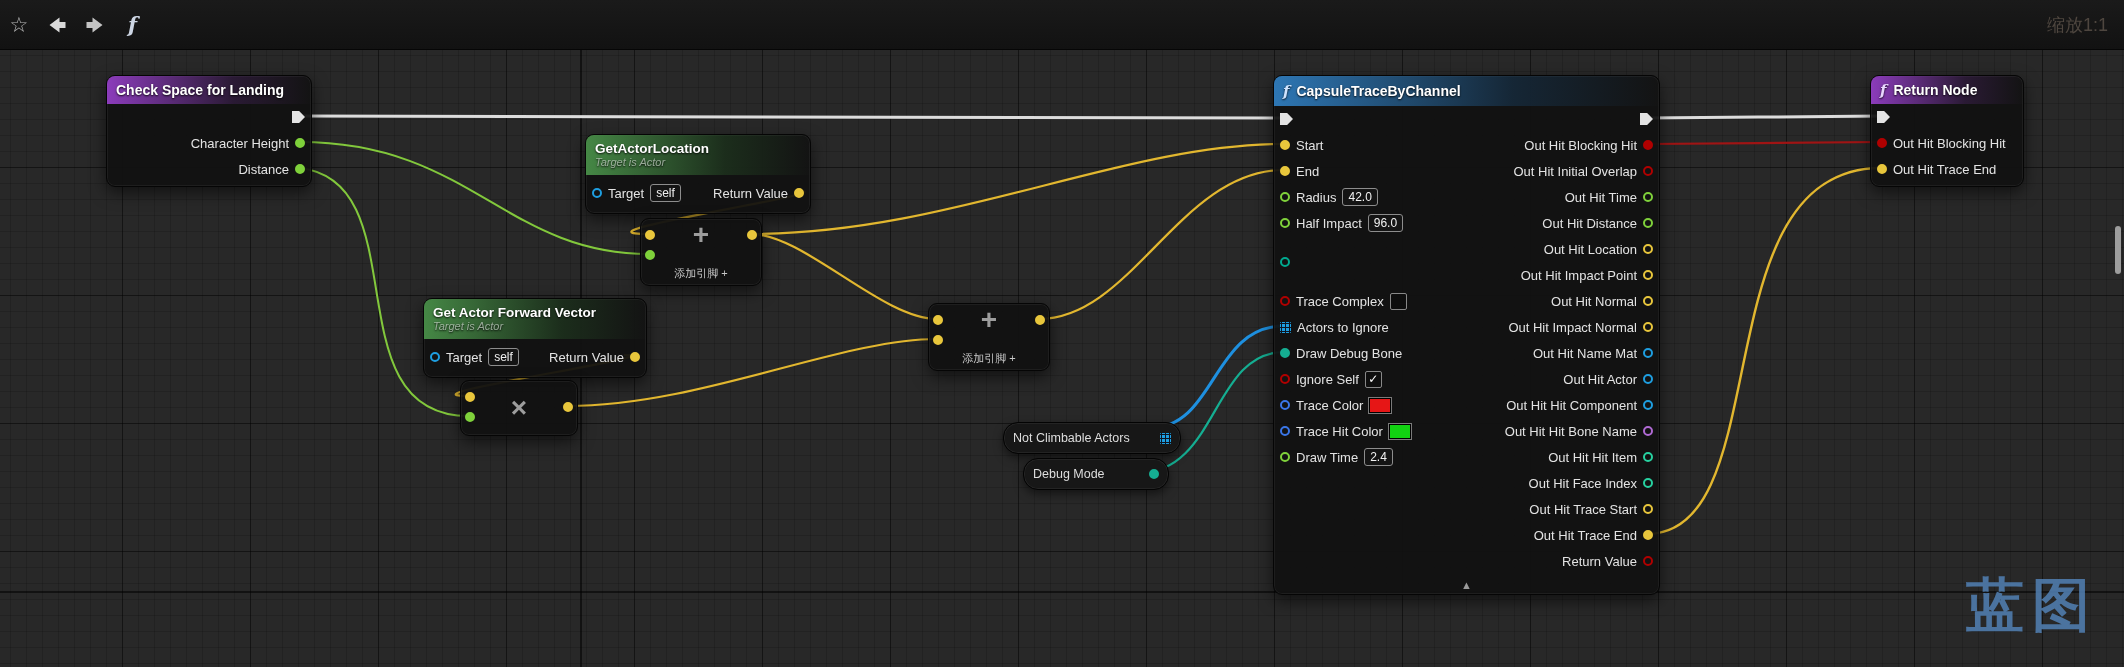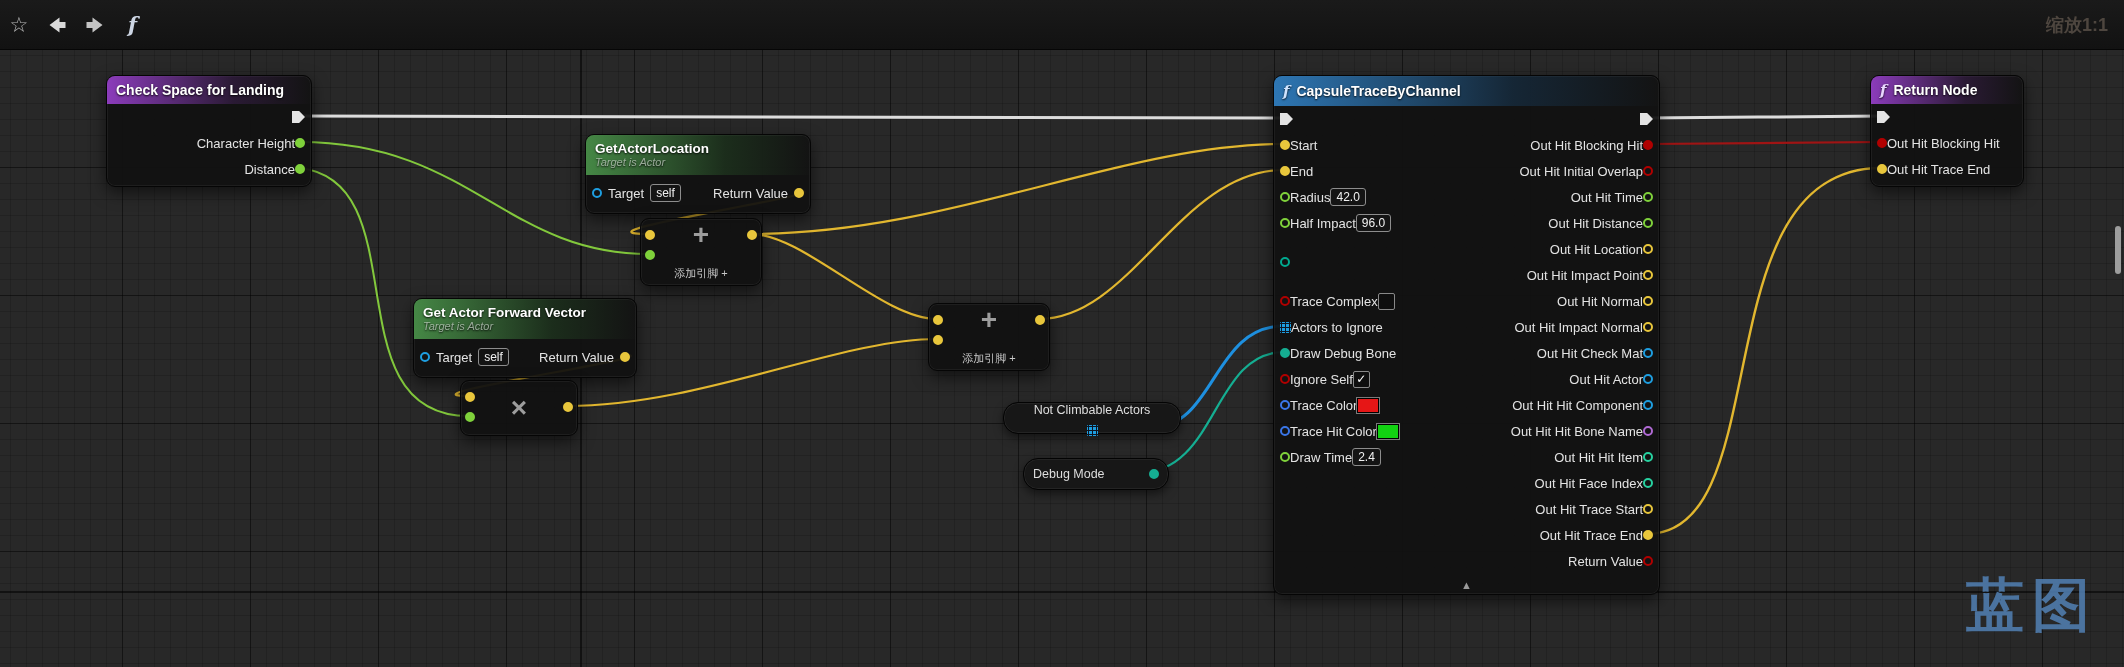--- a/index.html
+++ b/index.html
@@ -8,21 +8,21 @@
   .toolbar{position:absolute;left:0;top:0;width:2124px;height:49px;background:linear-gradient(#1a1a1a,#121212);
     border-bottom:1px solid #060606;display:flex;align-items:center;z-index:10;}
   .tbtn{display:flex;align-items:center;justify-content:center;width:38px;height:49px;cursor:pointer;}
   .star{font-size:21px;color:#b9b9b9;}
   .ficon-big{font-family:"DejaVu Serif","Liberation Serif",serif;font-style:italic;font-weight:bold;
     font-size:21px;color:#cdd6e4;margin:0 2px 0 14px;}
   .crumb{font-size:18px;letter-spacing:.2px;}
   .crumb-parent{color:#b5b5b5;}
   .crumb-sep{color:#8a8a8a;margin:0 10px;font-size:16px;}
   .crumb-current{color:#d2d2d2;}
-  .zoom-label{position:absolute;right:16px;top:13px;font-size:18px;color:#4e463f;font-weight:bold;z-index:11;}
+  .zoom-label{position:absolute;right:16px;top:13px;font-size:18px;color:#4e463f;font-weight:normal;z-index:11;}
   
   .graph{position:absolute;left:0;top:49px;width:2124px;height:618px;background-color:#282828;
     background-image:
       linear-gradient(rgba(0,0,0,.42) 1px,transparent 1px),
       linear-gradient(90deg,rgba(0,0,0,.42) 1px,transparent 1px),
       linear-gradient(rgba(0,0,0,.14) 1px,transparent 1px),
       linear-gradient(90deg,rgba(0,0,0,.14) 1px,transparent 1px);
     background-size:128px 128px,128px 128px,16px 16px,16px 16px;
     background-position:-6px -10px,-6px -10px,-6px -10px,-6px -10px;}
   .axis-v{position:absolute;left:580px;top:49px;bottom:0;width:2px;background:rgba(0,0,0,.55);z-index:0;}
@@ -34,21 +34,21 @@
   .nhdr{height:28px;border-radius:8px 8px 0 0;display:flex;align-items:center;gap:7px;padding:0 9px;
     font-weight:bold;font-size:14px;color:#fff;text-shadow:0 1px 2px rgba(0,0,0,.9);white-space:nowrap;}
   .hdr-purple{background:linear-gradient(90deg,rgba(146,62,196,.95),rgba(78,38,104,.4) 62%,rgba(40,40,40,.05));}
   .hdr-blue{background:linear-gradient(90deg,rgba(47,124,189,.95),rgba(26,69,107,.4) 62%,rgba(40,40,40,.05));height:30px;}
   .hdr-green{background:linear-gradient(90deg,rgba(72,142,72,.95),rgba(42,86,42,.4) 62%,rgba(40,40,40,.05));
     height:40px;flex-direction:column;align-items:flex-start;justify-content:center;gap:1px;}
   .hdr-green .t{font-size:13.5px;line-height:14px;}
   .hdr-green .s{font-size:11px;line-height:11px;font-style:italic;font-weight:normal;color:rgba(225,235,225,.62);}
   .ficon{font-family:"DejaVu Serif","Liberation Serif",serif;font-style:italic;font-weight:bold;font-size:15px;}
   .ficon.blue{color:#cfe4ff;} .ficon.purple{color:#e9d6ff;}
-  .prow{height:26px;display:flex;align-items:center;padding:0 6px;font-size:13px;color:#e3e3e3;white-space:nowrap;}
+  .prow{height:26px;display:flex;align-items:center;gap:6px;padding:0 6px;font-size:13px;color:#e3e3e3;white-space:nowrap;}
   .prow.out{justify-content:flex-end;}
   .plabel{white-space:nowrap;}
   .pin{width:10px;height:10px;border-radius:50%;border:2px solid var(--c);box-sizing:border-box;flex:0 0 auto;}
   .pin.filled{background:var(--c);}
   .epin{width:13px;height:12px;background:#e4e4e4;clip-path:polygon(0 0,55% 0,100% 50%,55% 100%,0 100%);flex:0 0 auto;}
   .pin-array{width:11px;height:11px;border-radius:1px;flex:0 0 auto;background-color:#1e9ee0;
     background-image:linear-gradient(#0e1420 1.5px,transparent 1.5px),linear-gradient(90deg,#0e1420 1.5px,transparent 1.5px);
     background-size:4px 4px;background-position:1px 1px;}
   .execrow{height:26px;display:flex;align-items:center;justify-content:space-between;padding:0 6px;}
   .cols{display:flex;align-items:flex-start;}
@@ -157,21 +157,21 @@
 </div>
 
 <div class="node compact" style="left:640px;top:218px;width:120px;height:66px;">
   <div class="bigop">+</div>
   <div class="addpin">添加引脚 +</div>
   <span class="pin filled apin" style="--c:#e8c63c;left:4px;top:11px;"></span>
   <span class="pin filled apin" style="--c:#7fd13b;left:4px;top:31px;"></span>
   <span class="pin filled apin" style="--c:#e8c63c;right:4px;top:11px;"></span>
 </div>
 
-<div class="node" style="left:413px;top:298px;width:222px;height:78px;">
+<div class="node" style="left:423px;top:298px;width:222px;height:78px;">
   <div class="nhdr hdr-green">
     <span class="t">Get Actor Forward Vector</span>
     <span class="s">Target is Actor</span>
   </div>
   <div class="gbody">
     <div class="gside">
       <span class="pin" style="--c:#1e9ee0"></span>
       <span class="plabel">Target</span>
       <span class="vbox">self</span>
     </div>
@@ -190,21 +190,21 @@
 </div>
 
 <div class="node compact" style="left:928px;top:303px;width:120px;height:66px;">
   <div class="bigop">+</div>
   <div class="addpin">添加引脚 +</div>
   <span class="pin filled apin" style="--c:#e8c63c;left:4px;top:11px;"></span>
   <span class="pin filled apin" style="--c:#e8c63c;left:4px;top:31px;"></span>
   <span class="pin filled apin" style="--c:#e8c63c;right:4px;top:11px;"></span>
 </div>
 
-<div class="pill" style="left:1003px;top:402px;width:158px;height:30px;flex-direction:column;">
+<div class="pill" style="left:1003px;top:422px;width:158px;height:30px;">
   <span>Not Climbable Actors</span>
   <span class="pin-array"></span>
 </div>
 
 <div class="pill" style="left:1023px;top:458px;width:126px;height:30px;">
   <span>Debug Mode</span>
   <span class="pin filled" style="--c:#15ae92"></span>
 </div>
 
 <div class="node" style="left:1273px;top:75px;width:385px;height:518px;">
@@ -304,21 +304,21 @@
       </div>
       <div class="prow out">
         <span class="plabel">Out Hit Normal</span>
         <span class="pin" style="--c:#e8c63c"></span>
       </div>
       <div class="prow out">
         <span class="plabel">Out Hit Impact Normal</span>
         <span class="pin" style="--c:#e8c63c"></span>
       </div>
       <div class="prow out">
-        <span class="plabel">Out Hit Check Mat</span>
+        <span class="plabel">Out Hit Name Mat</span>
         <span class="pin" style="--c:#1e9ee0"></span>
       </div>
       <div class="prow out">
         <span class="plabel">Out Hit Actor</span>
         <span class="pin" style="--c:#1e9ee0"></span>
       </div>
       <div class="prow out">
         <span class="plabel">Out Hit Hit Component</span>
         <span class="pin" style="--c:#1e9ee0"></span>
       </div>

